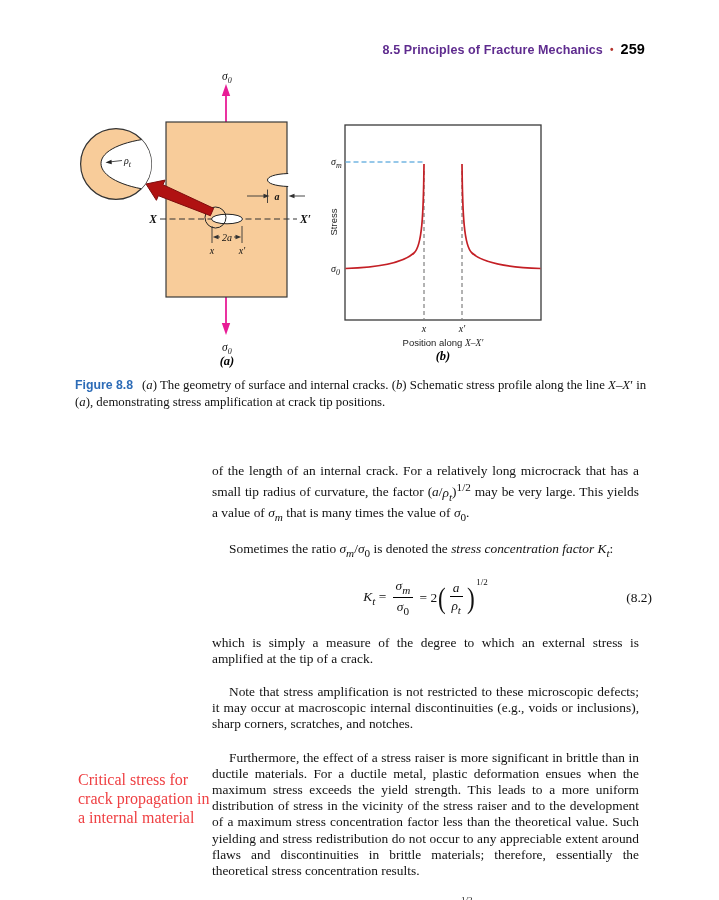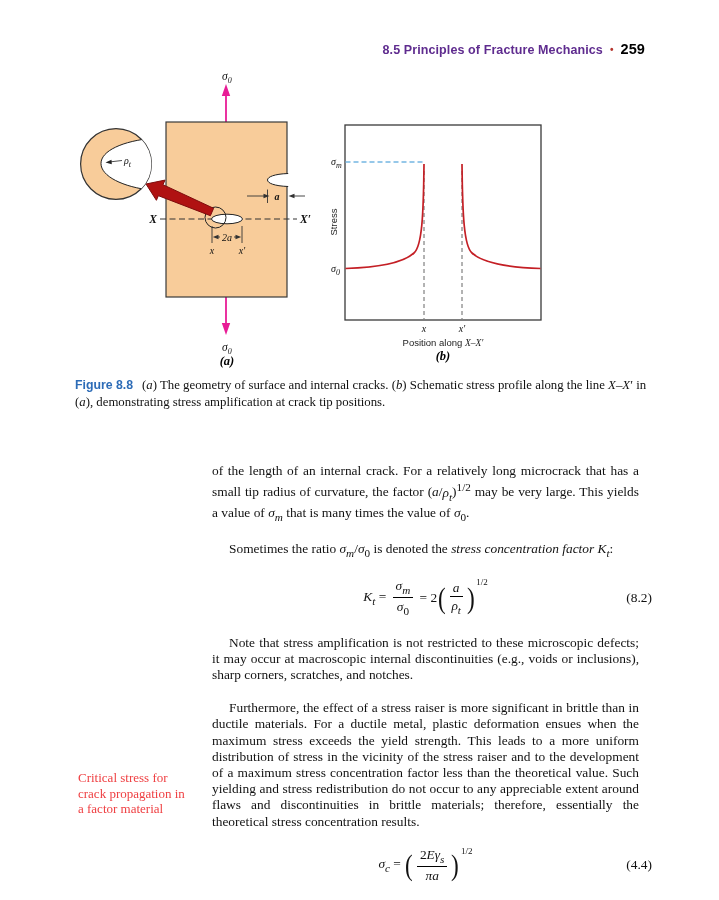--- a/index.html
+++ b/index.html
@@ -49,21 +49,21 @@
   .frac { display:inline-flex; flex-direction:column; align-items:center; margin:0 3px; }
   .frac .fnum { display:block; border-bottom:1px solid #000; padding:0 3px 1px 3px; }
   .frac .fden { display:block; padding-top:1px; }
   .paren { font-size:29px; font-weight:normal; line-height:0.85; transform:scaleX(0.8); }
   .eqsup { font-size:9px; align-self:flex-start; margin-top:-1px; margin-left:1px; }
   .eq-num { position:absolute; right:4px; top:50%; transform:translateY(-50%); font-size:13.4px;margin-left:21px; }
 
   
   .margin-note {
     position:absolute; left:78px; top:770px; width:150px;
-    font-size:13px; line-height:1.2; color:#ef4043;
+    font-size:16px; line-height:1.2; color:#ef4043;
   }
 </style>
 </head>
 <body>
 
 <div class="page">
 
   <div class="runhead">
     <span class="sec">8.5 Principles of Fracture Mechanics</span><span class="bullet">•</span><span class="pg">259</span>
   </div>
@@ -180,20 +180,21 @@
         <span class="frac">
           <span class="fnum"><i>a</i></span>
           <span class="fden"><i>ρ<sub>t</sub></i></span>
         </span>
         <span class="paren">)</span>
         <span class="eqsup">1/2</span>
       </span>
       <span class="eq-num">(8.2)</span>
     </div>
 
+    <p>which is simply a measure of the degree to which an external stress is amplified at the tip of a crack.</p>
     <p class="ind">Note that stress amplification is not restricted to these microscopic defects; it may occur at macroscopic internal discontinuities (e.g., voids or inclusions), sharp corners, scratches, and notches.</p>
     <p class="ind">Furthermore, the effect of a stress raiser is more significant in brittle than in ductile materials. For a ductile metal, plastic deformation ensues when the maximum stress exceeds the yield strength. This leads to a more uniform distribution of stress in the vicinity of the stress raiser and to the development of a maximum stress concentration factor less than the theoretical value. Such yielding and stress redistribution do not occur to any appreciable extent around flaws and discontinuities in brittle materials; therefore, essentially the theoretical stress concentration results.</p>
 
     <div class="eq-row">
       <span class="eq-main">
         <span><i>σ<sub>c</sub></i>&nbsp;=&nbsp;</span>
         <span class="paren">(</span>
         <span class="frac">
           <span class="fnum">2<i>Eγ<sub>s</sub></i></span>
           <span class="fden"><i>πa</i></span>
@@ -202,16 +203,16 @@
         <span class="eqsup">1/2</span>
       </span>
       <span class="eq-num">(4.4)</span>
     </div>
 
   </div>
 
   <div class="margin-note">
     <div>Critical stress for</div>
     <div>crack propagation in</div>
-    <div>a factor material</div>
+    <div>a internal material</div>
   </div>
 
 </div>
 
 </body></html>

